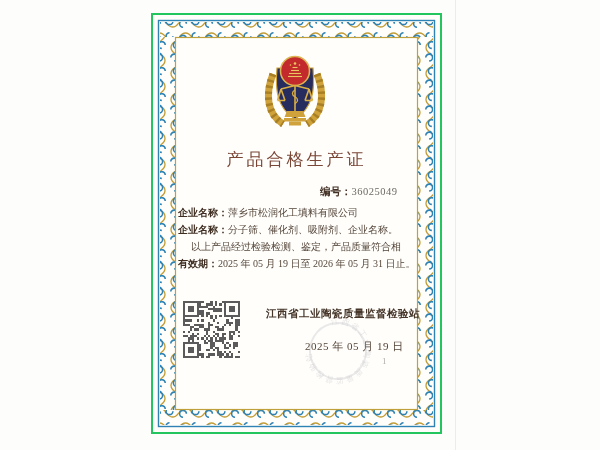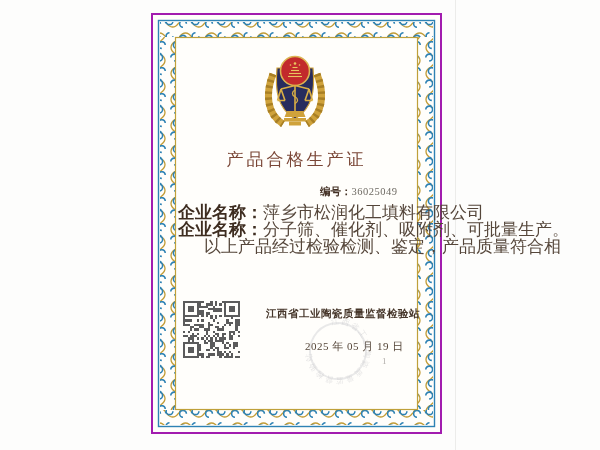--- a/index.html
+++ b/index.html
@@ -5,39 +5,39 @@
   * { margin:0; padding:0; box-sizing:border-box; }
   html,body { background:#ffffff; }
   .stage {
     position:relative; width:600px; height:450px; overflow:hidden;
     background:#fdfdfc;
     font-family:"Liberation Serif","DejaVu Serif",serif;
   }
   .paper-edge { position:absolute; top:0; height:450px; width:1px; background:#ececea; }
   .cert {
     position:absolute; left:151px; top:13px; width:291px; height:421px;
-    background:#fffefb; border:2px solid #a21caf;
+    background:#fffefb; border:2px solid #22c55e;
   }
   .border-svg { position:absolute; left:0; top:0; }
   .layer { position:absolute; left:0; top:0; width:287px; height:417px; }
   .emblem { position:absolute; left:105px; top:37px; width:74px; height:79px; }
   .title {
     position:absolute; left:0; top:133px; width:100%; text-align:center;
     font-size:17px; letter-spacing:3px; color:#7a4636; font-weight:400;
   }
   .serial { position:absolute; left:167px; top:170px; font-size:10.5px; white-space:nowrap; }
   .serial .lab { color:#433024; font-weight:700;font-family:Liberation Mono, monospace; }
   .serial .num { color:#6e6a63; letter-spacing:0.5px; }
   .bodyflow {
     position:absolute; left:25px; top:189px; width:238px;
-    font-size:17px; line-height:17px; color:#55463a; white-space:nowrap;
+    font-size:10px; line-height:17px; color:#55463a; white-space:nowrap;
   }
   .bodyflow .row { height:17px; }
   .bodyflow .lab { color:#3e2d20; font-weight:700; }
-  .bodyflow .indent { padding-left:26px; }
+  .bodyflow .indent { padding-left:13px; }
   .qr { position:absolute; left:30px; top:286px; width:57px; height:57px; }
   .issuer {
     position:absolute; left:113px; top:292px; font-size:10.5px; font-weight:700;
     color:#46362a; letter-spacing:0.5px; white-space:nowrap;
   }
   .date {
     position:absolute; left:152px; top:324px; font-size:11px;
     color:#554639; letter-spacing:0.5px; white-space:nowrap;
   }
   .stamp { position:absolute; left:149px; top:300px; width:72px; height:72px; transform:rotate(-14deg); opacity:0.55; }
@@ -114,23 +114,26 @@
 
       <div class="serial">
         <span class="lab">编号：</span><span class="num">36025049</span>
       </div>
 
       <div class="bodyflow">
         <div class="row">
           <span class="lab">企业名称：</span><span>萍乡市松润化工填料有限公司</span>
         </div>
         <div class="row">
-          <span class="lab">企业名称：</span><span>分子筛、催化剂、吸附剂、可批量生产。</span>
+          <span class="lab">企业名称：</span><span>分子筛、催化剂、吸附剂、企业名称。</span>
         </div>
         <div class="row indent">以上产品经过检验检测、鉴定，产品质量符合相</div>
+        <div class="row">
+          <span class="lab">有效期：</span><span>2025 年 05 月 19 日至 2026 年 05 月 31 日止。</span>
+        </div>
       </div>
 
       <svg class="qr" id="qr" viewBox="0 0 25 25" shape-rendering="crispEdges">
           <g fill="#5b5b5b">
             <rect x="0" y="0" width="1" height="1"></rect>
             <rect x="1" y="0" width="1" height="1"></rect>
             <rect x="2" y="0" width="1" height="1"></rect>
             <rect x="3" y="0" width="1" height="1"></rect>
             <rect x="4" y="0" width="1" height="1"></rect>
             <rect x="5" y="0" width="1" height="1"></rect>

